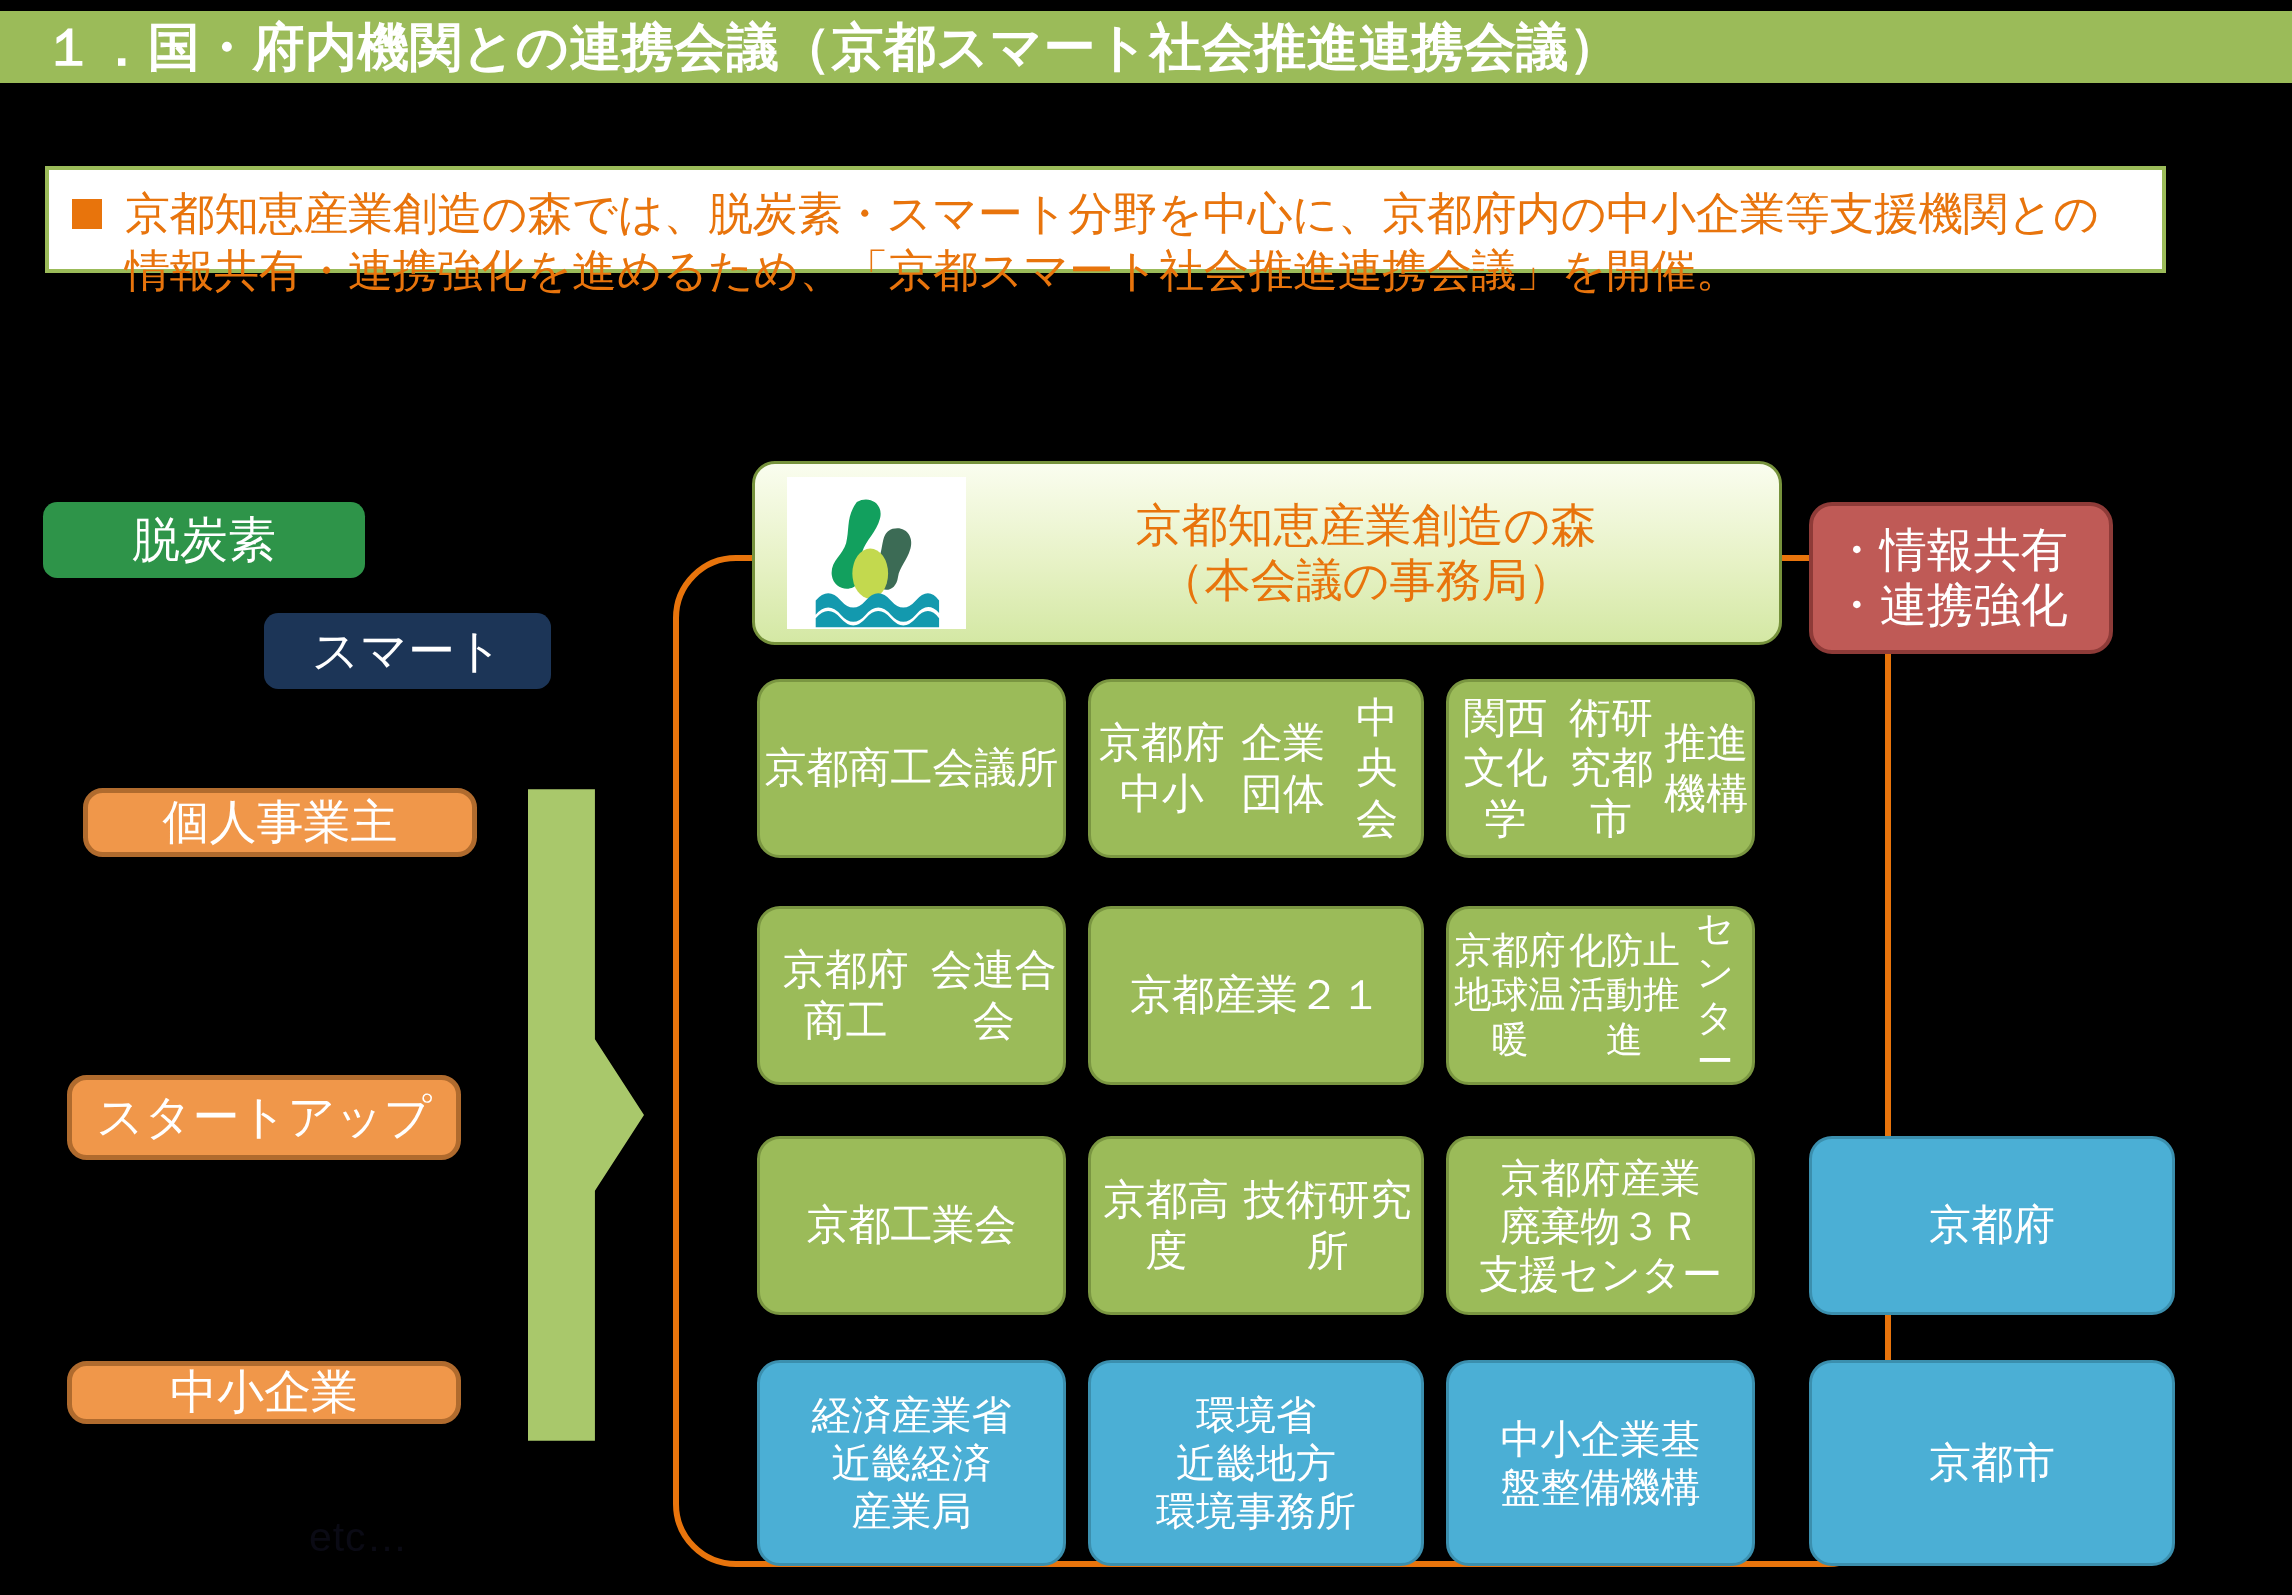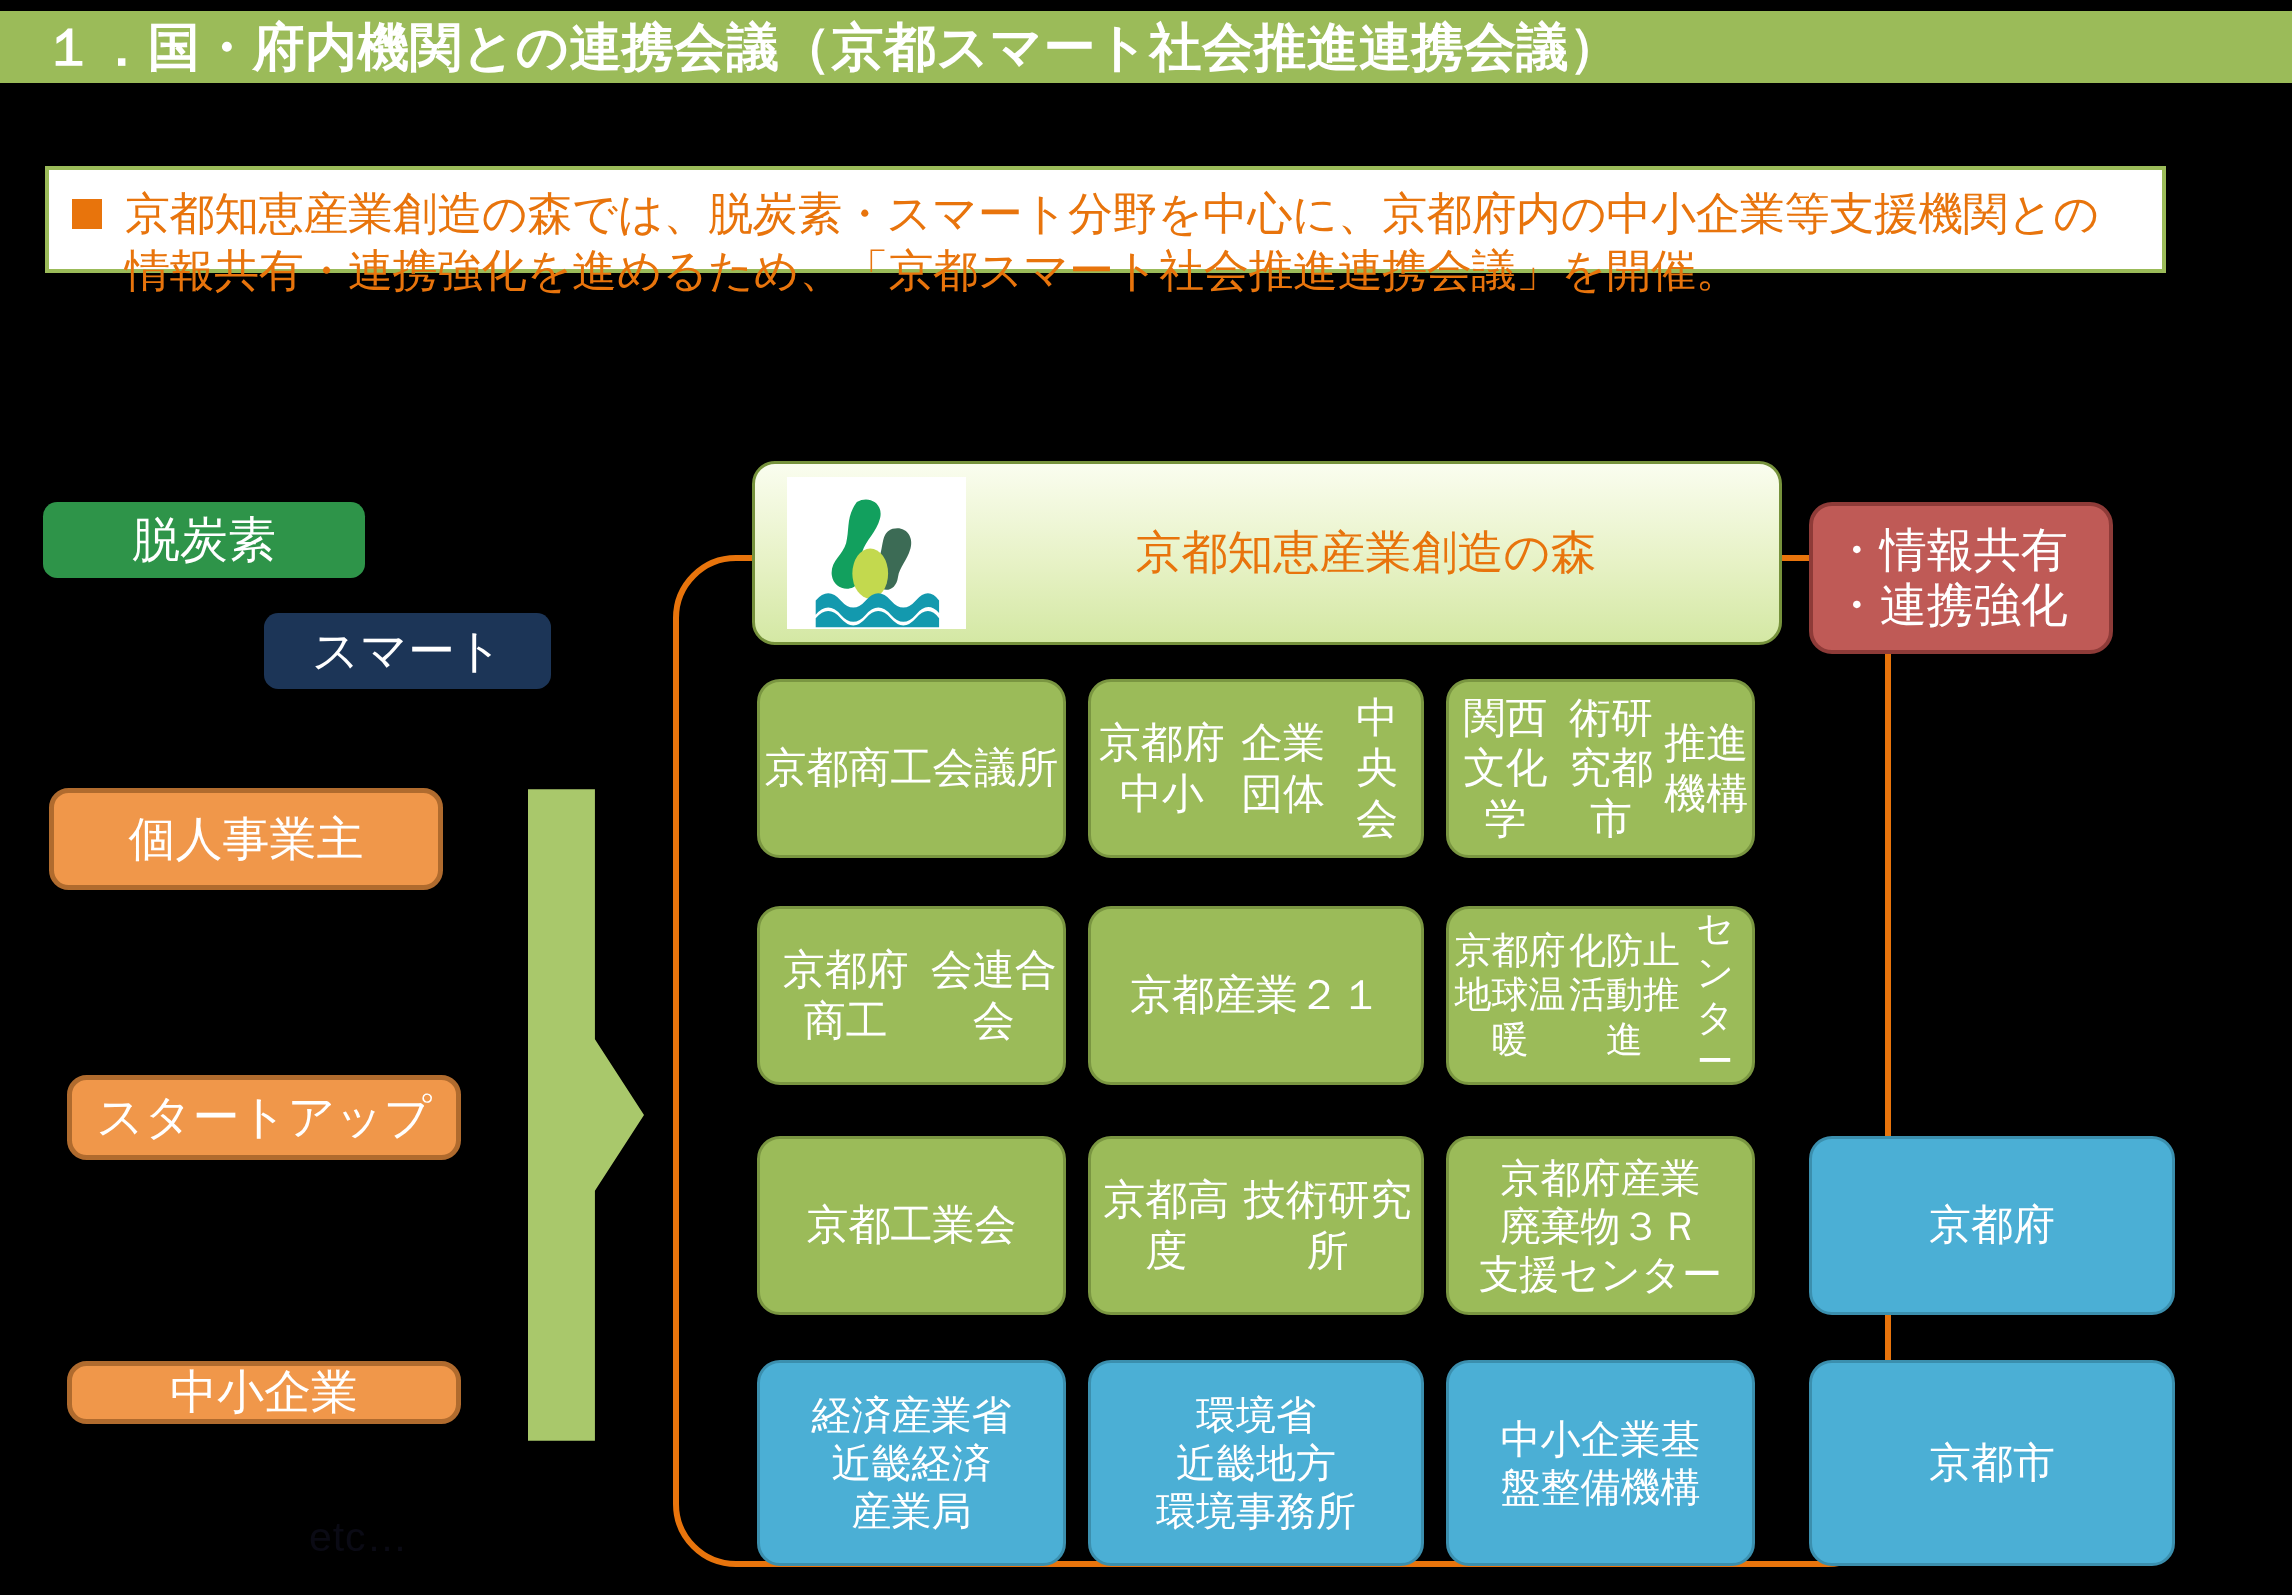--- a/index.html
+++ b/index.html
@@ -40,21 +40,21 @@
     font-size:48px;
   }
   #pill-smart{
     left:264px;top:613px;width:287px;height:76px;background:#1C3557;
     font-size:47px;
   }
   .pill-orange{
     background:#F0974A;border:5.4px solid #B06B2E;border-radius:19.7px;
     font-size:47px;
   }
-  #pill-sole{left:49px;top:788px;width:394px;height:102px;}
+  #pill-sole{left:83px;top:788px;width:394px;height:69px;}
   #pill-startup{left:67px;top:1075px;width:394px;height:85px;}
   #pill-sme{left:67px;top:1361px;width:394px;height:63px;}
   #etc-label{
     position:absolute;left:309px;top:1514px;color:#0A0A14;font-size:41px;
     letter-spacing:0.9px;
   }
   
   #flow-arrow{
     position:absolute;left:528px;top:788px;width:116px;height:654px;
   }
@@ -145,20 +145,21 @@
   <svg id="secretariat-logo" viewBox="0 0 200 170">
     <rect x="0" y="0" width="200" height="170" fill="#FFFFFF"></rect>
     <path d="M78 28 C92 20 108 30 104 46 C100 62 88 70 84 84 C80 98 86 108 80 118 C72 130 52 126 50 110 C48 94 62 88 66 74 C70 58 66 44 78 28 Z" fill="#12A05E"></path>
     <path d="M118 58 C132 54 142 66 138 80 C134 94 126 100 124 112 C122 126 110 130 102 122 C94 114 100 100 104 88 C108 74 106 62 118 58 Z" fill="#3C6B55"></path>
     <ellipse cx="93" cy="108" rx="20" ry="28" fill="#C3D94E"></ellipse>
     <path d="M32 138 q14 -16 28 0 q14 16 28 0 q14 -16 28 0 q14 16 28 0 q14 -16 26 0 l0 14 q-13 -14 -26 2 q-14 16 -28 0 q-14 -16 -28 0 q-14 16 -28 0 q-14 -16 -28 0 Z" fill="#1399AE"></path>
     <path d="M32 158 q14 -16 28 0 q14 16 28 0 q14 -16 28 0 q14 16 28 0 q14 -16 26 0 l0 10 l-138 0 Z" fill="#1399AE"></path>
   </svg>
   <div id="secretariat-text">
     <div>京都知恵産業創造の森</div>
+    <div>（本会議の事務局）</div>
   </div>
 </div>
 
 <div id="info-box">
   <div>・情報共有</div>
   <div>・連携強化</div>
 </div>
 
 <div class="org-card org-green c1 r1 fs-lg">
     <div>京都商工</div>

